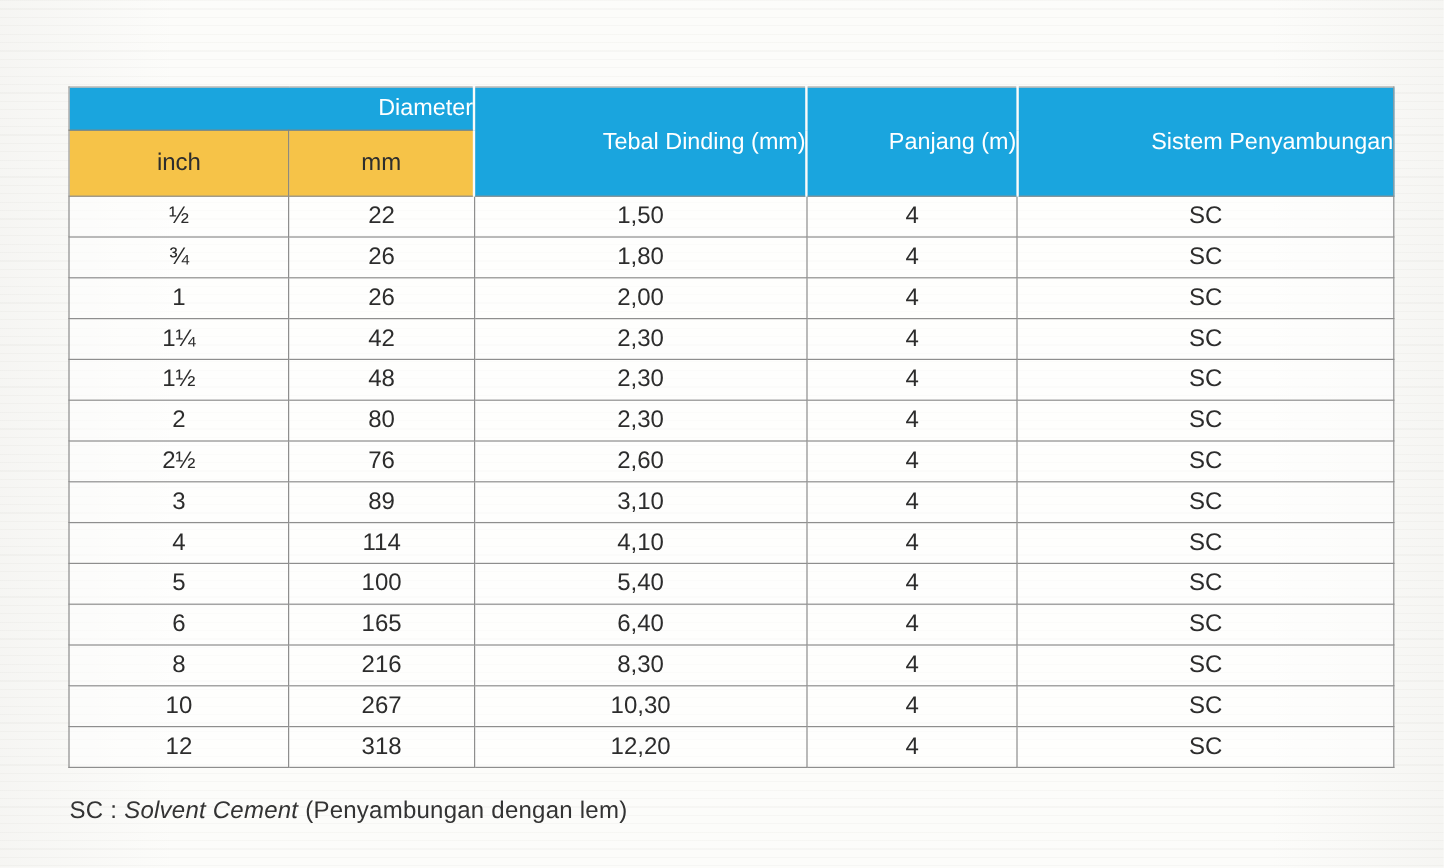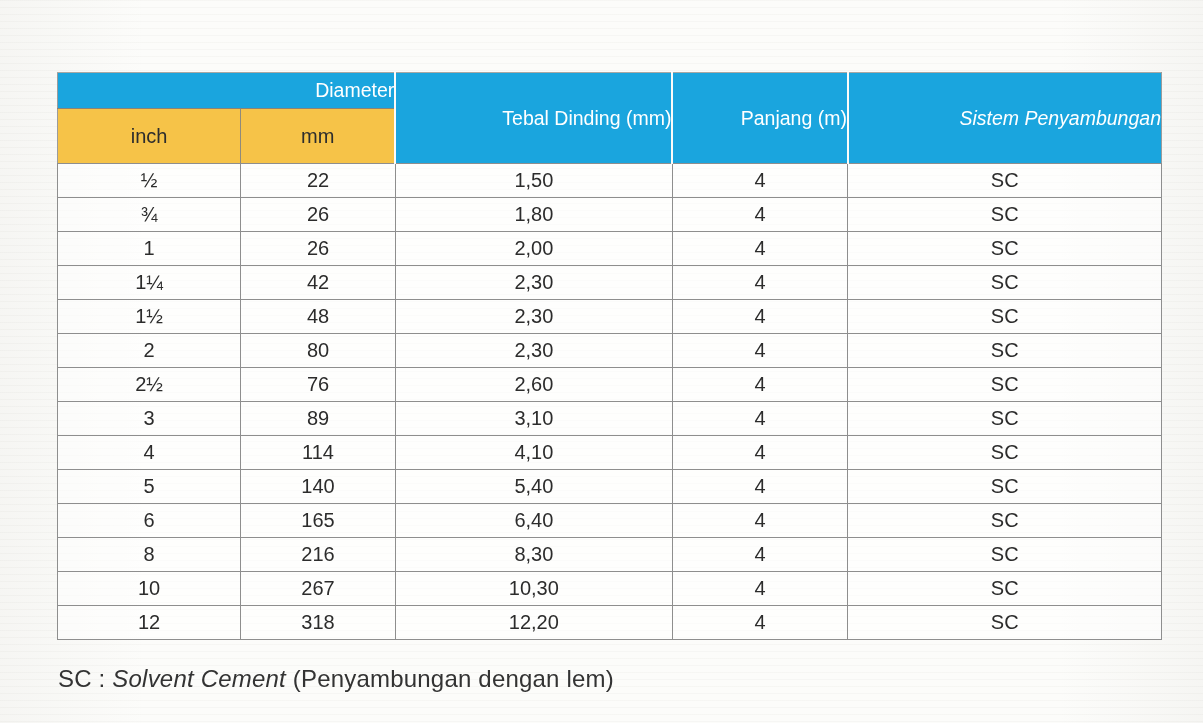--- a/index.html
+++ b/index.html
@@ -48,21 +48,21 @@
   }
   
   .spec th.hdr-cyan {
     background:var(--header-cyan, #1aa5de);
     color:#ffffff;
     font-size:19.5px;
     border-top:1px solid #a8a8a4;
     text-align:right;
   }
   .spec th.hdr-span { border-left:2px solid #fbfbf9; border-right:2px solid #fbfbf9; border-bottom:1px solid #8e8e8e;margin-top:27px; }
-  .spec th.hdr-span:last-child { border-right:1px solid #9c9c9c;font-style:italic; }
+  .spec th.hdr-span:last-child { border-right:1px solid #9c9c9c; }
   .spec th.hdr-diameter { height:36px; border-bottom:1px solid #8a8376; border-left:1px solid #9c9c9c; border-right:2px solid #fbfbf9; }
   .spec th.hdr-yellow {
     background:var(--subheader-yellow, #f6c348);
     color:#2d2d2d;
     font-size:20px;
     height:55px;
     border-bottom:1px solid #8e8e8e;
   }
   .spec th.hdr-inch { border-left:1px solid #9c9c9c; border-right:1px solid #8f8a7c;margin-top:44px; }
   .spec th.hdr-mm   { border-right:2px solid #fbfbf9; }
@@ -71,21 +71,21 @@
     border:1px solid #8e8e8e;
     height:34px;
     font-size:20px;
     color:#2c2c2c;
     background:rgba(255,255,255,0.55);
   }
 
   .footnote {
     position:absolute;
     left:58px; top:665px;
-    font-size:24px;
+    font-size:20px;
     color:#333333;
     letter-spacing:0.2px;
   }
   .footnote .term { font-style:italic; }
 </style>
 </head>
 <body>
 
 <div class="page-title">KELAS AW</div>
 
@@ -178,21 +178,21 @@
   <tr>
     <td>4</td>
     <td>114</td>
     <td>4,10</td>
     <td>4</td>
     <td>SC</td>
   </tr>
 
   <tr>
     <td>5</td>
-    <td>140</td>
+    <td>100</td>
     <td>5,40</td>
     <td>4</td>
     <td>SC</td>
   </tr>
 
   <tr>
     <td>6</td>
     <td>165</td>
     <td>6,40</td>
     <td>4</td>

